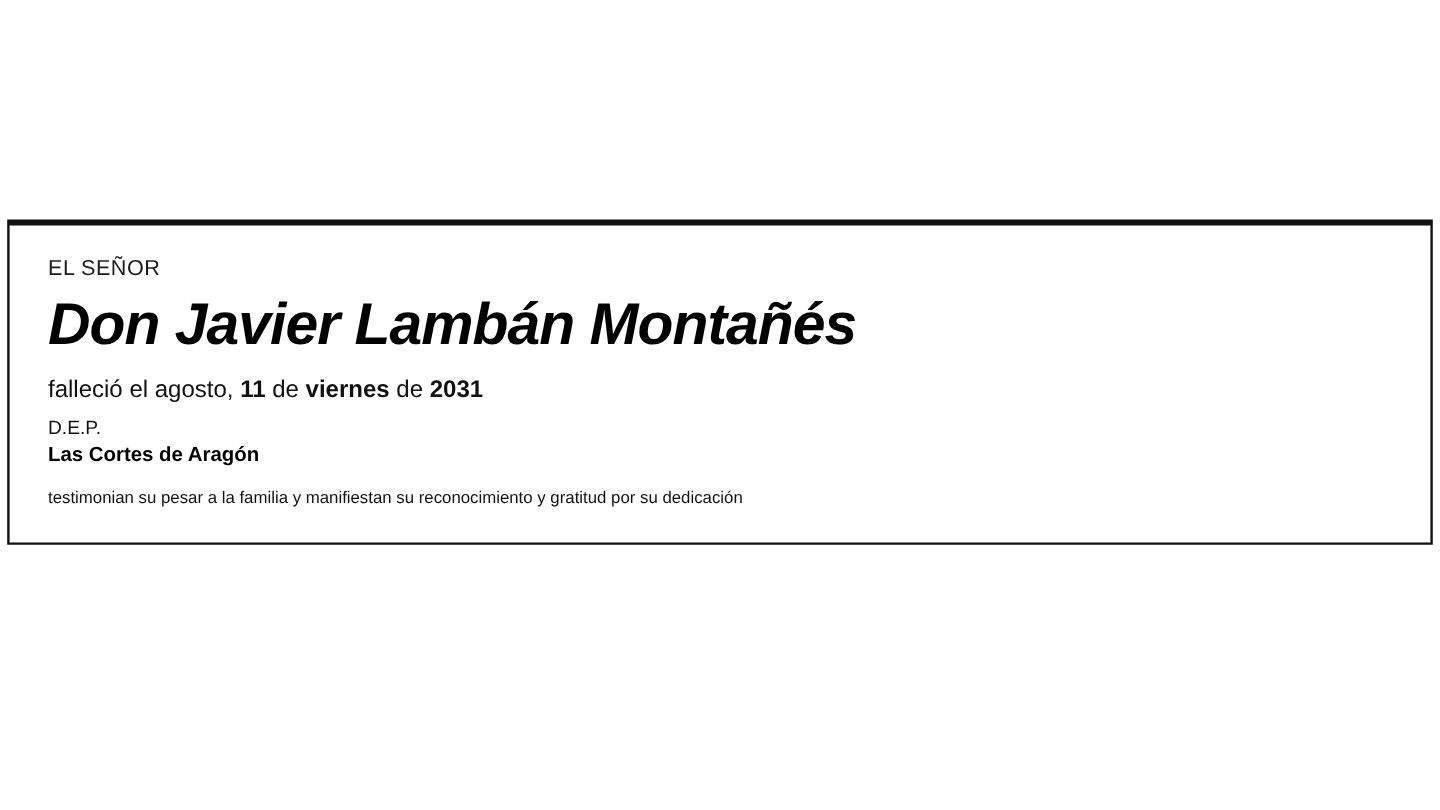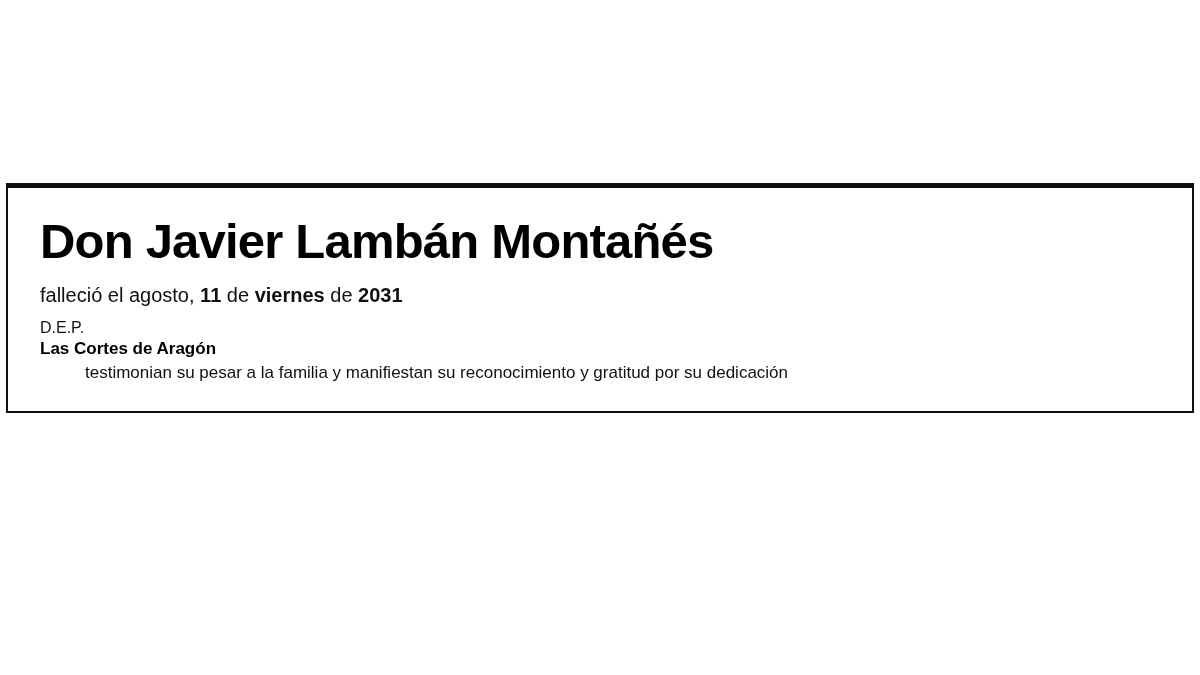--- a/index.html
+++ b/index.html
@@ -42,20 +42,21 @@
     margin-bottom: 8px;
   }
   .deceased-name {
     font-size: 49px;
     line-height: 58px;
     font-weight: 700;
     letter-spacing: -0.8px;
     color: #000000;
     margin: 0 0 12px 0;
     white-space: nowrap;
+    font-style: italic;
   }
   .death-line {
     font-size: 20px;
     line-height: 26px;
     font-weight: 400;
     color: #111111;
     margin-bottom: 10px;
   }
   .death-line .strong {
     font-weight: 700;
@@ -64,37 +65,37 @@
     font-size: 16px;
     line-height: 20px;
     font-weight: 400;
     color: #111111;
   }
   .org {
     font-size: 17px;
     line-height: 22px;
     font-weight: 700;
     color: #000000;
-    margin-bottom: 1px;
+    margin-bottom: 12px;
   }
   .body-line {
-    font-size: 17px;
+    font-size: 14px;
     line-height: 24px;
     font-weight: 400;
     color: #111111;
     white-space: nowrap;
-    margin-left: 45px;
   }
 </style>
 </head>
 <body>
 
 <div class="page">
   <div class="notice">
 
+    <div class="eyebrow">EL SEÑOR</div>
 
     <div class="deceased-name">Don Javier Lambán Montañés</div>
 
     <div class="death-line">
       <span>falleció el agosto,</span>
       <span class="strong">11</span>
       <span>de</span>
       <span class="strong">viernes</span>
       <span>de</span>
       <span class="strong">2031</span>

